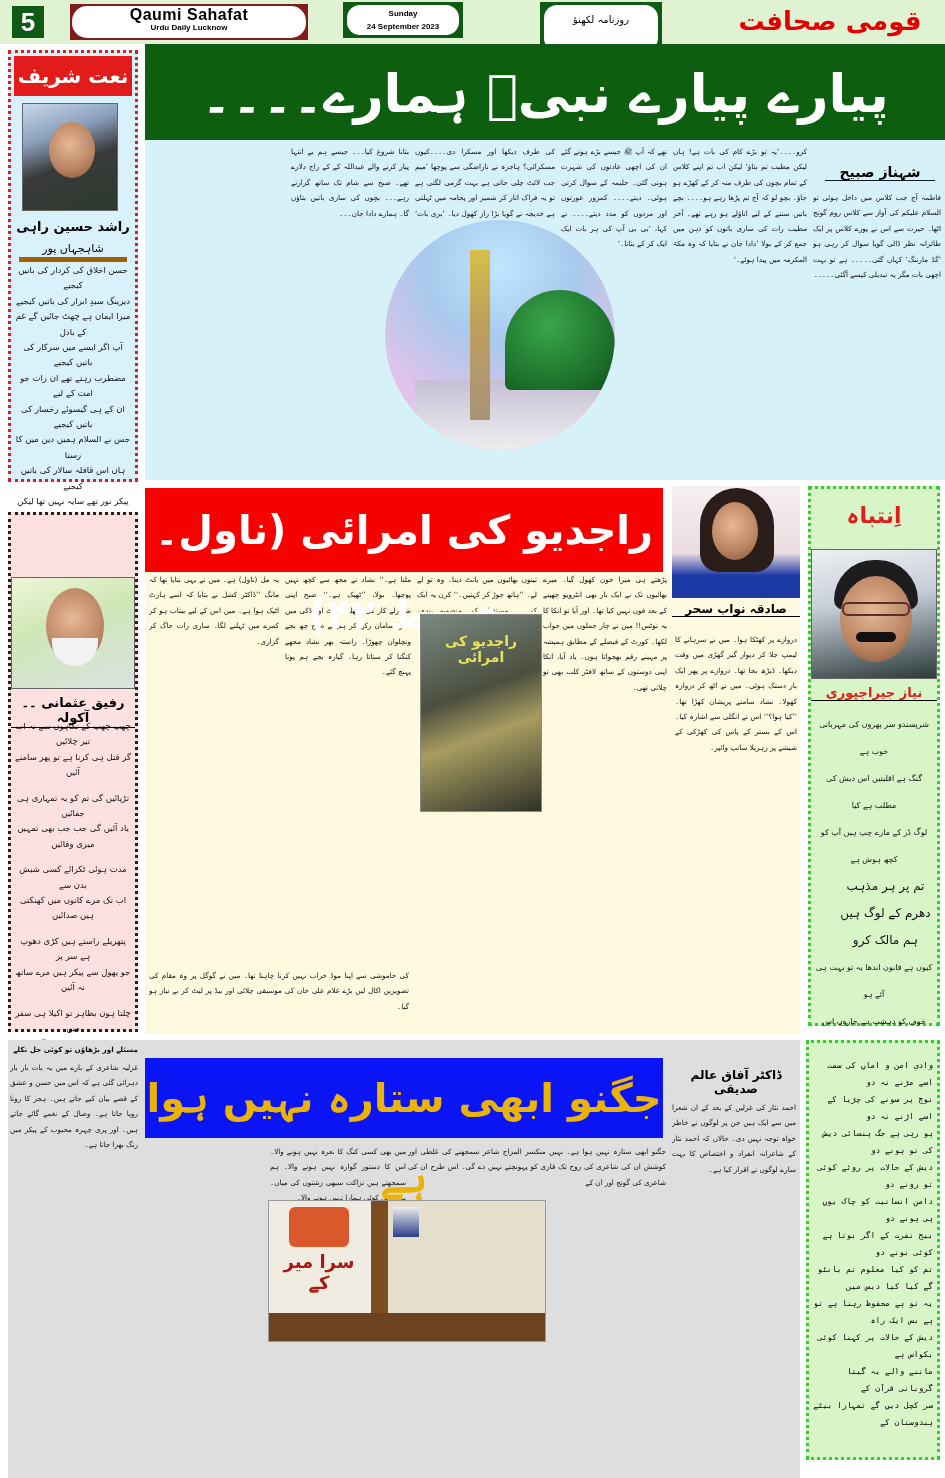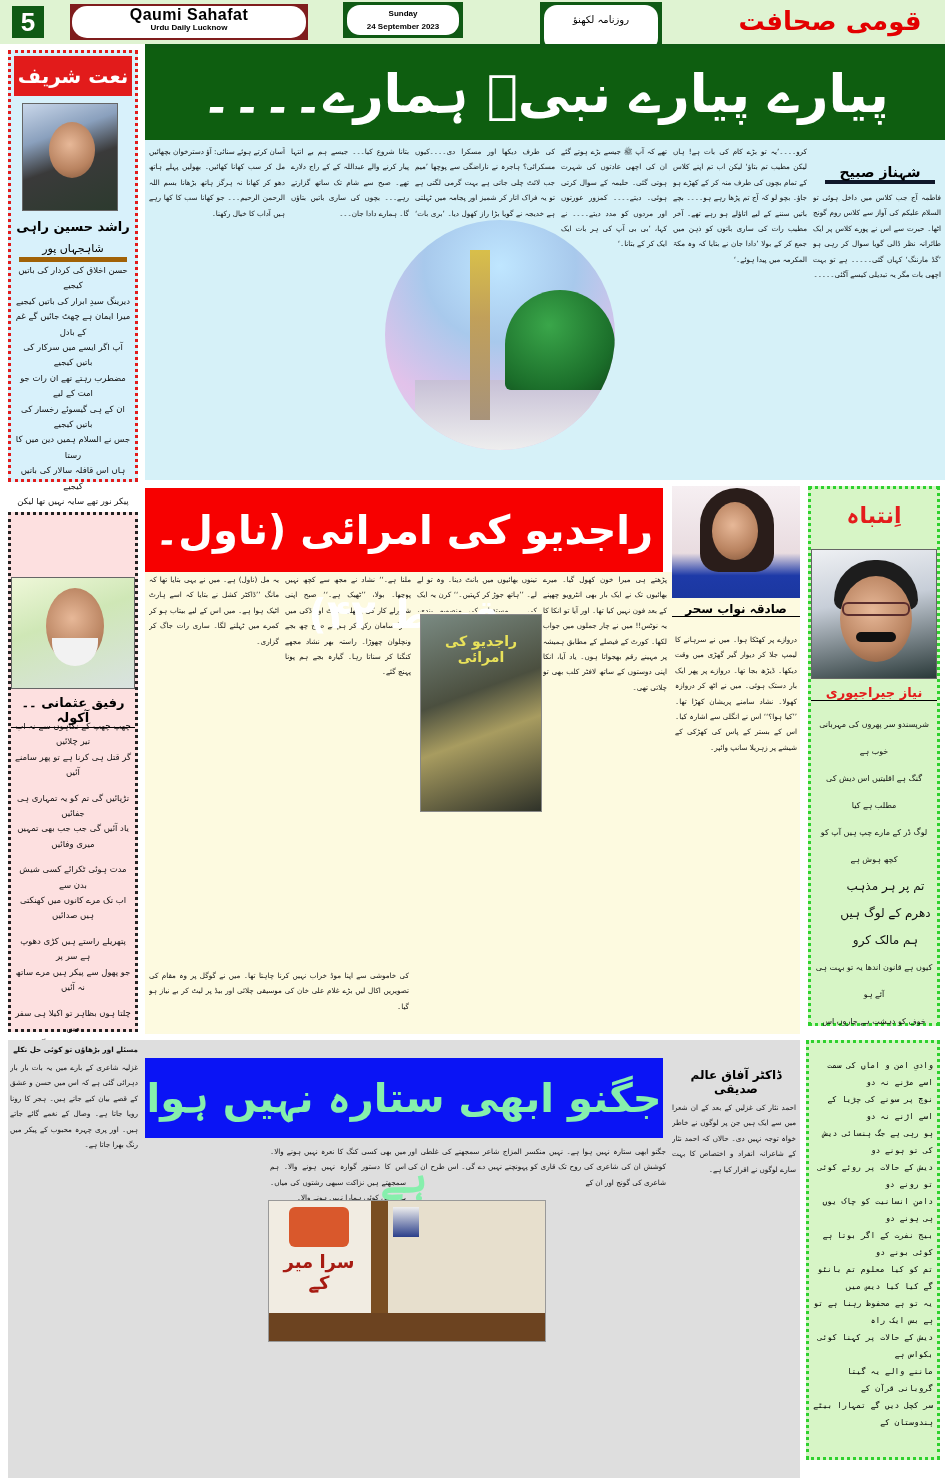--- a/index.html
+++ b/index.html
@@ -30,41 +30,41 @@
   .poet-city { font-size: 11px; text-align: center; border-bottom: 5px solid #a16207; padding-bottom: 2px; }
   .poem-line { font-size: 8.5px; line-height: 15.4px; text-align: center; color: #111; }
   .stars { font-size: 9px; text-align: center; color: #333; letter-spacing: 1px; }
 
   .ghazal-box { left: 8px; top: 512px; width: 130px; height: 520px; background: #fde0e0; border: 3px dotted #222; }
   .ghazal-head { font-size: 18px; color: #1741b3; text-align: center; font-style: italic; margin-top: 43px; }
 
   
   .hl1 { left: 145px; top: 48px; width: 800px; height: 92px; background: #0e5e10; color: #fff; font-size: 52px; font-weight: bold; text-align: center; line-height: 92px; }
   .story1 { left: 145px; top: 140px; width: 800px; height: 340px; background: #d6f1f8; }
-  .byline1 { left: 680px; top: 24px; width: 110px; font-size: 14px; font-weight: bold; text-align: center; border-bottom: 4px solid #0f172a; }
+  .byline1 { left: 680px; top: 24px; width: 110px; font-size: 14px; font-weight: bold; text-align: center; border-bottom: 1px solid #0f172a; }
   .col { position: absolute; font-size: 7.2px; line-height: 15.4px; color: #111; direction: rtl; text-align: justify; overflow: hidden; }
   .mosque { left: 240px; top: 80px; width: 230px; height: 230px; border-radius: 50%; background: radial-gradient(circle at 50% 20%, #bfe6ff 0%, #a8c9ec 35%, #e2c2ea 70%, #d4d9ef 100%); overflow: hidden; }
   .dome { left: 120px; top: 70px; width: 110px; height: 100px; border-radius: 55px 55px 6px 6px; background: radial-gradient(circle at 40% 35%, #3aa64a 0%, #1b6e2a 70%, #114d1c 100%); }
   .minaret { left: 85px; top: 30px; width: 20px; height: 170px; background: linear-gradient(#d8bf4a, #c1a05a 40%, #a8937a 100%); }
   .building { left: 30px; top: 160px; width: 190px; height: 70px; background: linear-gradient(#c7c0d6, #eeeeee); }
 
   
   .hl2 { left: 145px; top: 488px; width: 518px; height: 84px; background: #f70000; color: #fff; font-size: 40px; font-weight: bold; text-align: center; line-height: 84px; }
   .story2 { left: 145px; top: 572px; width: 655px; height: 462px; background: #fdfae0; }
   .author2-photo { left: 672px; top: 486px; width: 128px; height: 112px; background: linear-gradient(180deg, #f6eff2 0%, #e9dce0 60%, #1e3aa8 80%, #1b37a0 100%); overflow: hidden; }
   .author2-name { left: 672px; top: 602px; width: 128px; font-size: 12px; font-weight: bold; text-align: center; border-bottom: 1px solid #000; }
   .book1 { left: 420px; top: 614px; width: 122px; height: 198px; background: linear-gradient(160deg, #7a8a82 0%, #4b4f3f 40%, #a89c60 60%, #2f3229 100%); border: 1px solid #888; }
   .book1-title { top: 18px; width: 100%; text-align: center; color: #e9e25a; font-size: 14px; font-weight: bold; }
 
   .intebah-box { left: 808px; top: 486px; width: 132px; height: 540px; background: #d7f5c6; border: 3px dotted #2ed12e; }
   .intebah-head { font-size: 22px; color: #e41c1c; font-weight: bold; text-align: center; }
   .intebah-name { font-size: 13px; color: #e41c1c; font-weight: bold; text-align: center; border-bottom: 1px solid #000; }
 
   
-  .hl3 { left: 145px; top: 1058px; width: 518px; height: 80px; background: #0a14f5; color: #86efac; font-size: 40px; font-weight: bold; text-align: center; line-height: 80px; }
+  .hl3 { left: 145px; top: 1058px; width: 518px; height: 80px; background: #0a14f5; color: #eab308; font-size: 40px; font-weight: bold; text-align: center; line-height: 80px; }
   .story3 { left: 8px; top: 1040px; width: 792px; height: 438px; background: #dedede; }
   .byline3 { left: 672px; top: 1068px; width: 128px; font-size: 12px; font-weight: bold; text-align: center; }
   .book2 { left: 268px; top: 1200px; width: 278px; height: 142px; border: 1px solid #999; background: linear-gradient(90deg, #f1ece2 0%, #f1ece2 37%, #7a4e22 37%, #7a4e22 43%, #e7dfcd 43%); }
   .book2-band { left: 0; bottom: 0; width: 100%; height: 28px; background: #6c4320; }
   .book2-title { left: 10px; top: 50px; width: 80px; color: #a71b12; font-weight: bold; font-size: 18px; text-align: center; }
   .book2-figure { left: 20px; top: 6px; width: 60px; height: 40px; background: #d9582c; border-radius: 6px; }
   .book2-photo { left: 124px; top: 6px; width: 26px; height: 30px; background: linear-gradient(#eee, #2b3f8a); }
 
   .vatan-box { left: 806px; top: 1040px; width: 134px; height: 420px; background: #d7f5c6; border: 3px dotted #2ed12e; }
   .poem-green { font-size: 8px; line-height: 17px; text-align: right; font-family: Liberation Mono, monospace; }
@@ -157,21 +157,20 @@
 </div>
 
 <div class="abs hl1 urdu">پیارے پیارے نبیؐ ہمارے۔۔۔۔</div>
 <div class="abs story1">
   <div class="abs byline1 urdu">شہناز صبیح</div>
   <div class="col" style="left:668px; top:50px; width:128px; height:286px;">فاطمہ آج جب کلاس میں داخل ہوئی تو السلام علیکم کی آواز سے کلاس روم گونج اٹھا۔ حیرت سے اس نے پورے کلاس پر ایک طائرانہ نظر ڈالی گویا سوال کر رہی ہو ’گڈ مارننگ‘ کہاں گئی۔۔۔۔۔ ہے تو بہت اچھی بات مگر یہ تبدیلی کیسے آگئی۔۔۔۔۔</div>
   <div class="col" style="left:528px; top:4px; width:134px; height:332px;">کرو۔۔۔۔’یہ تو بڑے کام کی بات ہے! ہاں لیکن مطیب تم بتاؤ‘ لیکن اب تم اپنے کلاس کے تمام بچوں کی طرف منہ کر کے کھڑے ہو جاؤ۔ بچو لو کہ آج تم پڑھا رہے ہو۔۔۔۔ بچے باتیں سننے کے لیے اتاؤلے ہو رہے تھے۔ آخر مطیب رات کی ساری باتوں کو ذہن میں جمع کر کے بولا ’دادا جان نے بتایا کہ وہ مکۃ المکرمہ میں پیدا ہوئے۔‘</div>
   <div class="col" style="left:416px; top:4px; width:106px; height:332px;">تھے کہ آپ ﷺ جیسے بڑے ہوتے گئے ان کی اچھی عادتوں کی شہرت ہوتی گئی۔ حلیمہ کے سوال کرتی ہوئی۔ دیتے۔۔۔۔ کمزور عورتوں اور مردوں کو مدد دیتے۔۔۔۔ نے کہا، ’بی بی آپ کی ہر بات ایک ایک کر کے بتانا۔‘</div>
   <div class="col" style="left:270px; top:4px; width:140px; height:80px;">کی طرف دیکھا اور مسکرا دی۔۔۔۔کیوں مسکرائی؟ ہاجرہ نے ناراضگی سے پوچھا ’میم جب لائٹ چلی جاتی ہے بہت گرمی لگتی ہے تو یہ فراک اتار کر شمیز اور پجامہ میں ٹہلتی ہے خدیجہ نے گویا بڑا راز کھول دیا۔ ’بری بات‘ میم نے ٹوکا۔</div>
   <div class="col" style="left:146px; top:4px; width:118px; height:332px;">بتانا شروع کیا۔۔۔ جیسے ہم بے انتہا پیار کرنے والے عبداللہ کے کے راج دلارے تھے۔ صبح سے شام تک ساتھ گزارتے رہے۔۔۔ بچوں کی ساری باتیں بتاؤں گا۔ ہمارے دادا جان۔۔۔</div>
-  <div class="col" style="left:4px; top:4px; width:136px; height:332px;">آسان کرتے ہوئے سنائی: آؤ دسترخوان بچھائیں مل کر سب کھانا کھائیں۔ بھولیں پہلے ہاتھ دھو کر کھانا نہ ہرگز ہاتھ بڑھانا بسم اللہ الرحمن الرحیم۔۔۔ جو کھانا سب کا کھا رہے ہیں آداب کا خیال رکھنا۔</div>
   <div class="abs mosque">
     <div class="abs building"></div>
     <div class="abs minaret"></div>
     <div class="abs dome"></div>
   </div>
 </div>
 
 <div class="abs story2">
   <div class="col" style="left:530px; top:60px; width:122px; height:398px;">دروازے پر کھٹکا ہوا۔ میں نے سرہانے کا لیمپ جلا کر دیوار گیر گھڑی میں وقت دیکھا۔ ڈیڑھ بجا تھا۔ دروازے پر پھر ایک بار دستک ہوئی۔ میں نے اٹھ کر دروازہ کھولا۔ نشاد سامنے پریشان کھڑا تھا۔ ’’کیا ہوا؟‘‘ اس نے انگلی سے اشارہ کیا۔ اس کے بستر کے پاس کی کھڑکی کے شیشے پر زہریلا سانپ وائپر۔</div>
   <div class="col" style="left:398px; top:0px; width:124px; height:458px;">پڑھتے ہی میرا خون کھول گیا۔ میرے بھائیوں تک نے ایک بار بھی انٹرویو چھپنے کے بعد فون نہیں کیا تھا۔ اور آیا تو انکا کا یہ نوٹس!! میں نے چار جملوں میں جواب لکھا۔ کورٹ کے فیصلے کے مطابق ہمیشہ پر مہینے رقم بھجواتا ہوں۔ یاد آیا، انکا اپنی دوستوں کے ساتھ لافٹر کلب بھی تو چلاتی تھی۔</div>

